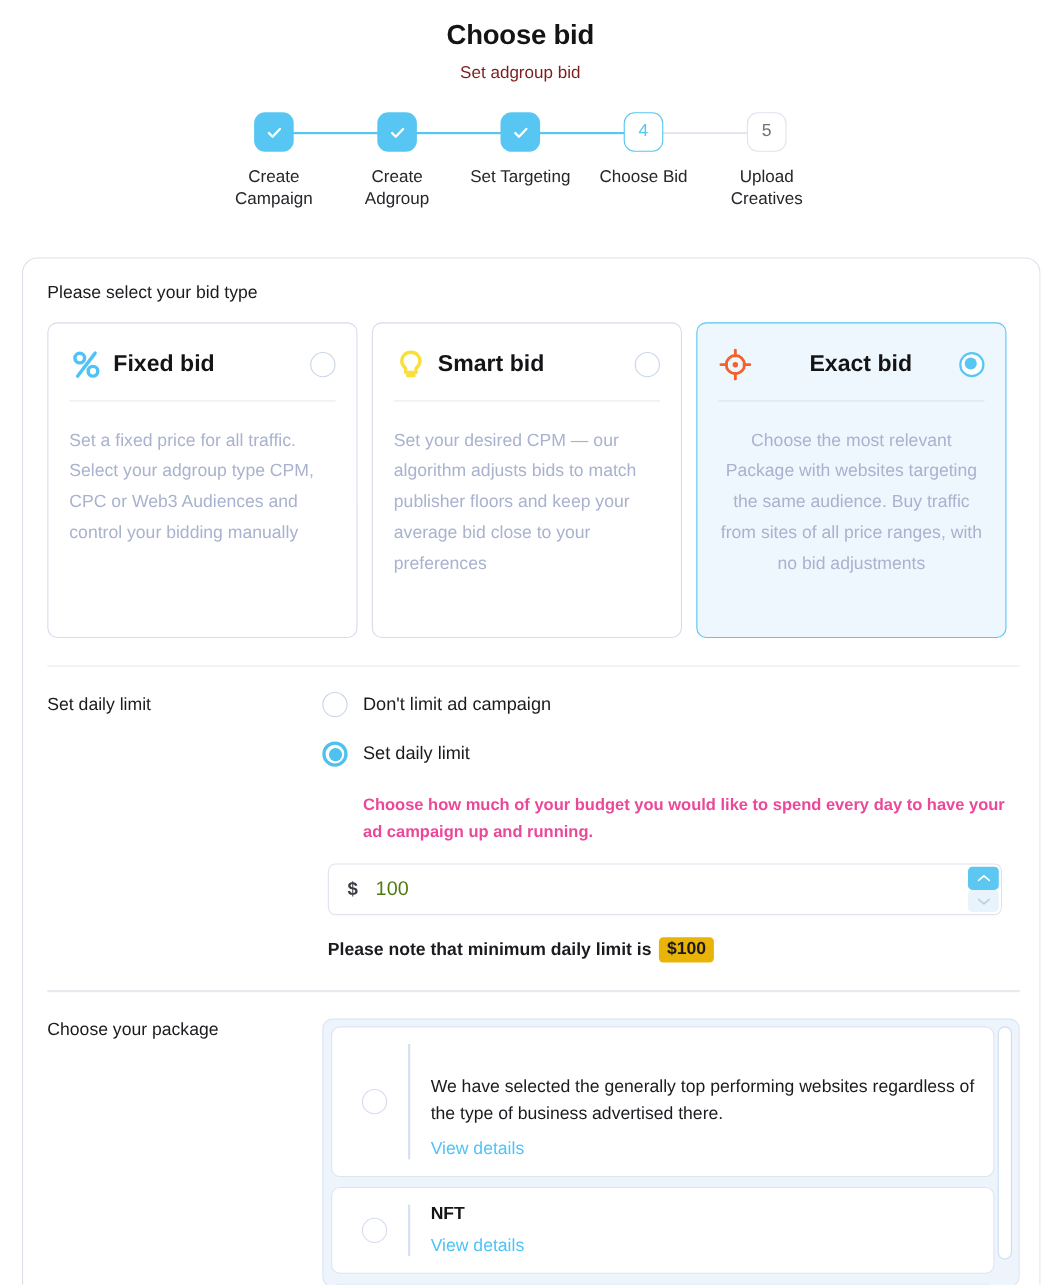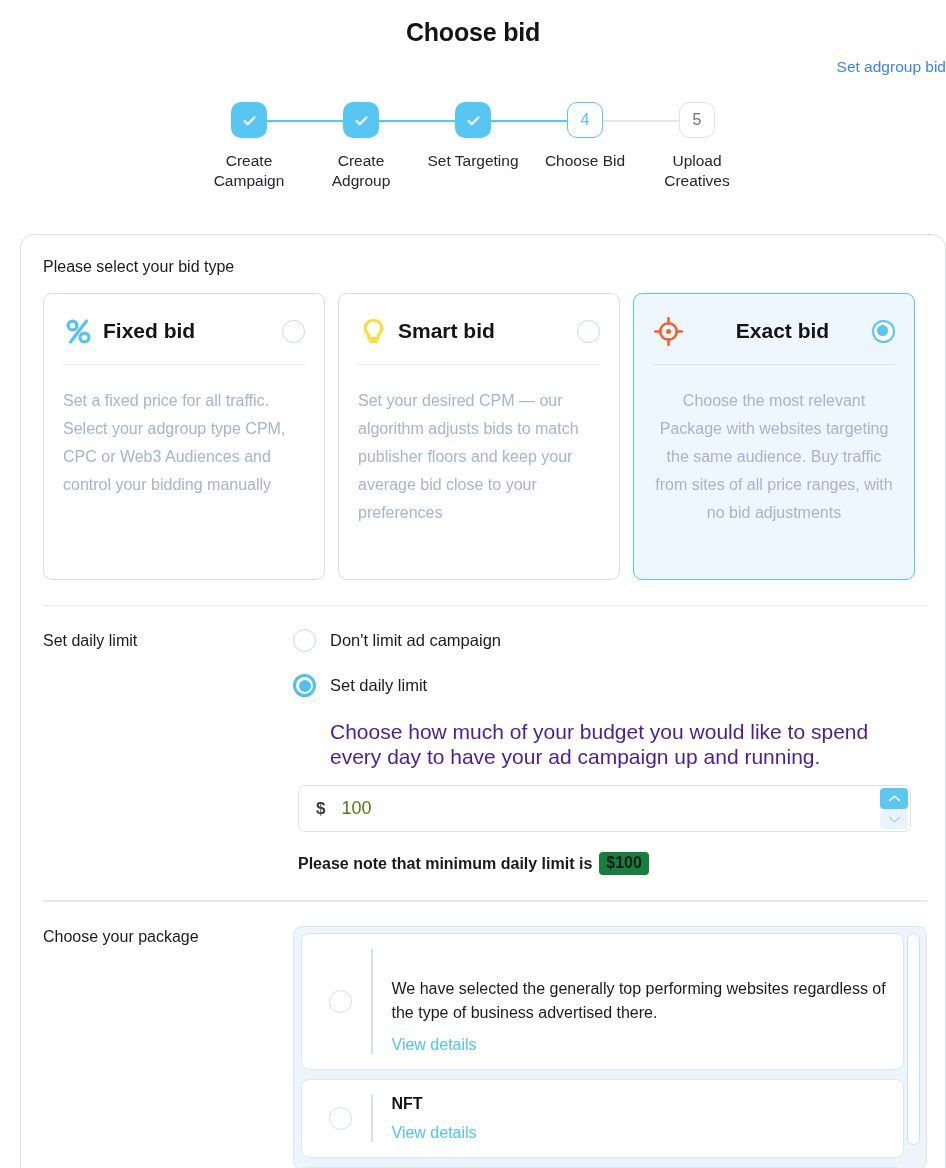--- a/index.html
+++ b/index.html
@@ -20,22 +20,21 @@
   .page-title {
     font-size: 25px;
     font-weight: 700;
     letter-spacing: -0.2px;
     color: #141417;
   }
   .page-subtitle {
     margin-top: 11px;
     font-size: 15.5px;
     font-weight: 400;
-    color: #3b82f6;
-    text-align: right;
+    color: #7f1d1d;
   }
 
   
   .stepper {
     margin: 26px auto 0;
     width: 560px;
     display: flex;
     align-items: flex-start;
     justify-content: center;
   }
@@ -215,24 +214,25 @@
   .radio-lg.on::after {
     content: "";
     position: absolute;
     left: 2.5px; top: 2.5px;
     width: 12px; height: 12px;
     border-radius: 50%;
     background: #4ec1ef;
   }
   .daily-help {
     margin: 14px 0 0 37px;
-    font-size: 21px;
+    font-size: 15px;
     line-height: 25px;
-    color: #4c1d95;
+    color: #ec4899;
     max-width: 592px;
+    font-weight: bold;
   }
   .amount-wrap {
     margin: 16px 0 0 5px;
     position: relative;
     width: 613px;
     height: 47px;
   }
   .amount-field {
     width: 100%; height: 100%;
     border: 1.3px solid #dfe3ee;
@@ -270,21 +270,21 @@
   .note {
     margin: 20px 0 0 5px;
     font-size: 16px;
     font-weight: 700;
     color: #1b1b1f;
     display: flex;
     align-items: center;
     gap: 7px;
   }
   .note-badge {
-    background: #15803d;
+    background: #eab308;
     border-radius: 4px;
     padding: 2px 7px 3px;
     font-weight: 700;
     color: #1b1b1f;
   }
 
   
   .packages {
     display: flex;
     padding: 24px 18px 0 22px;

